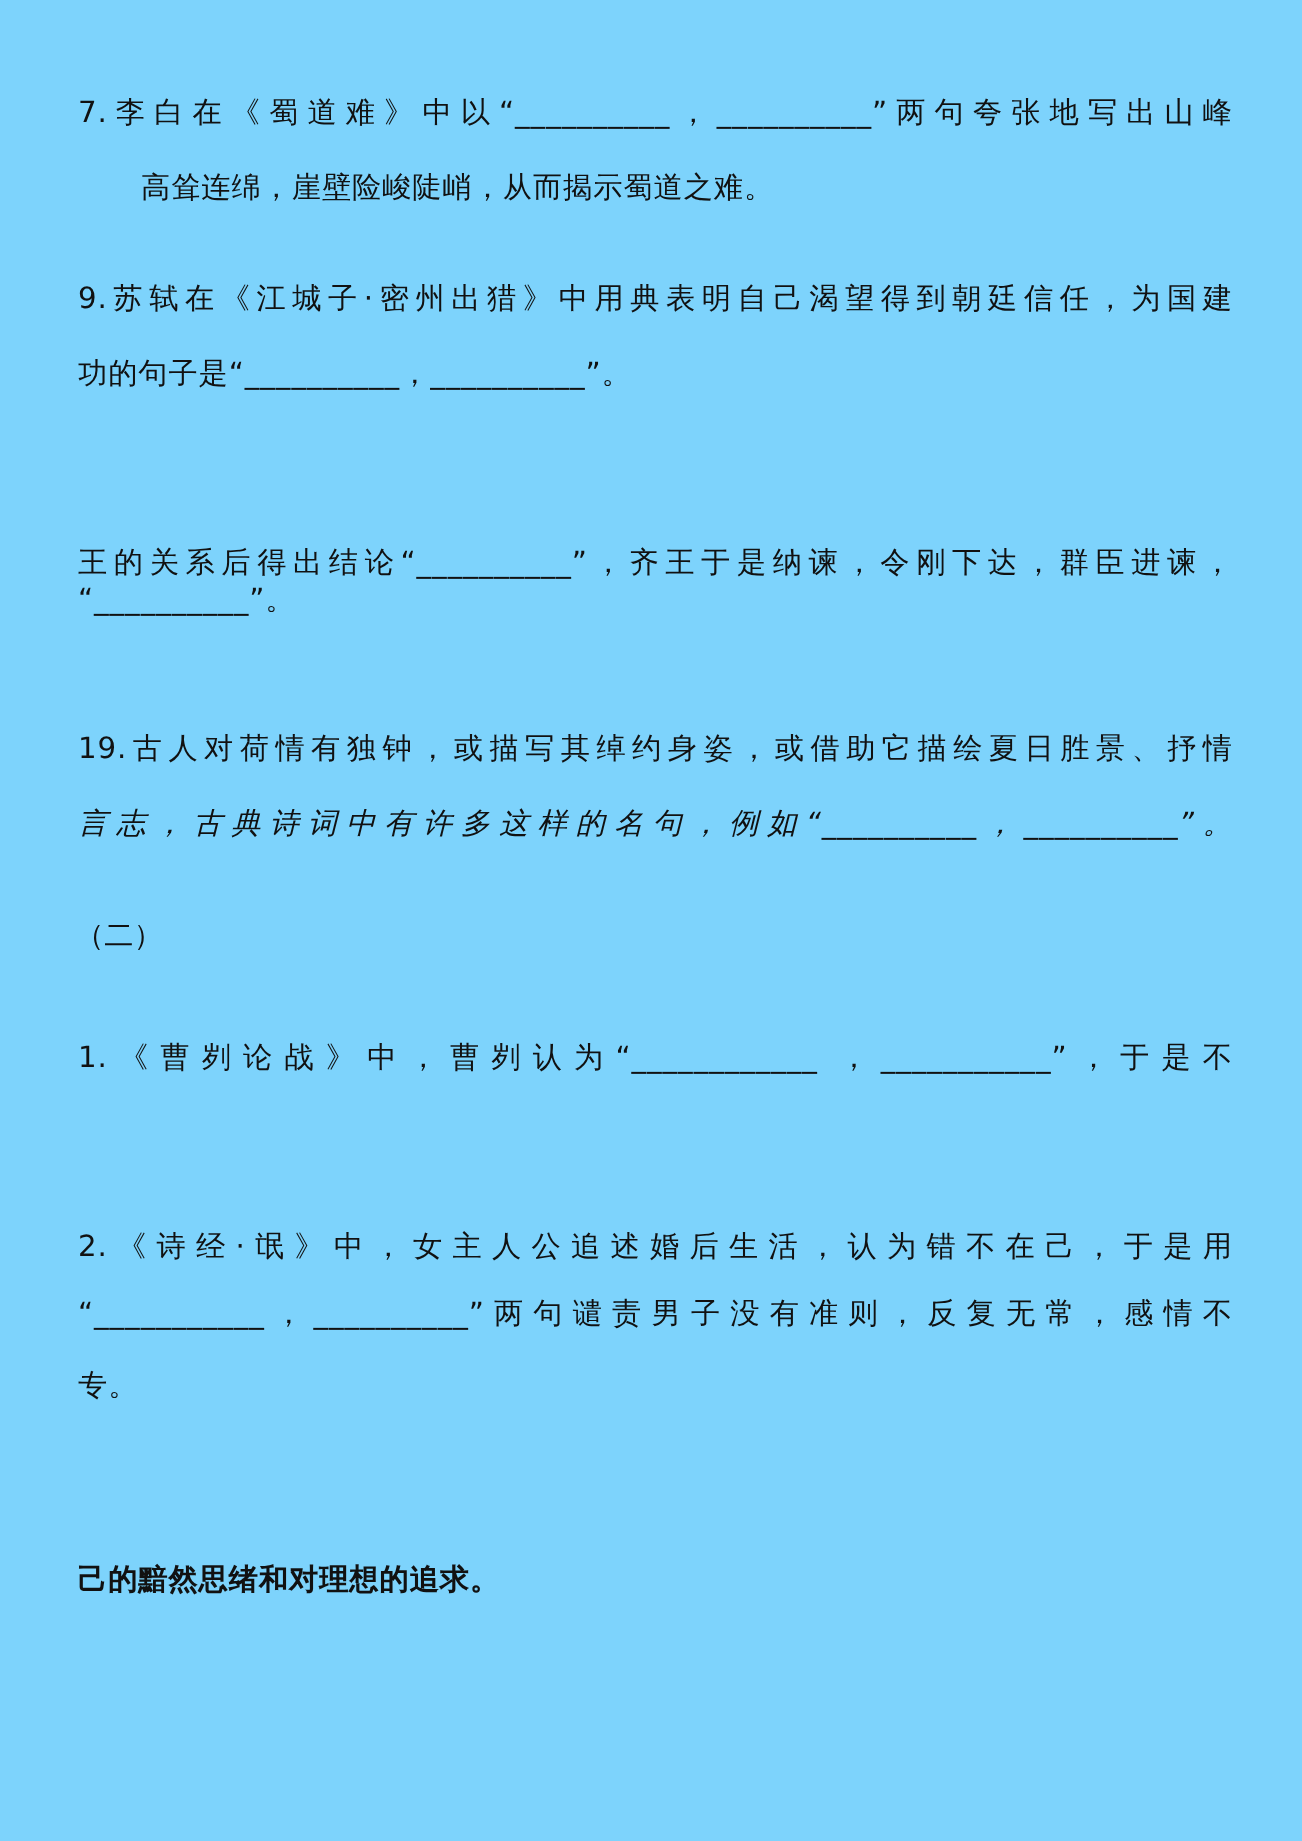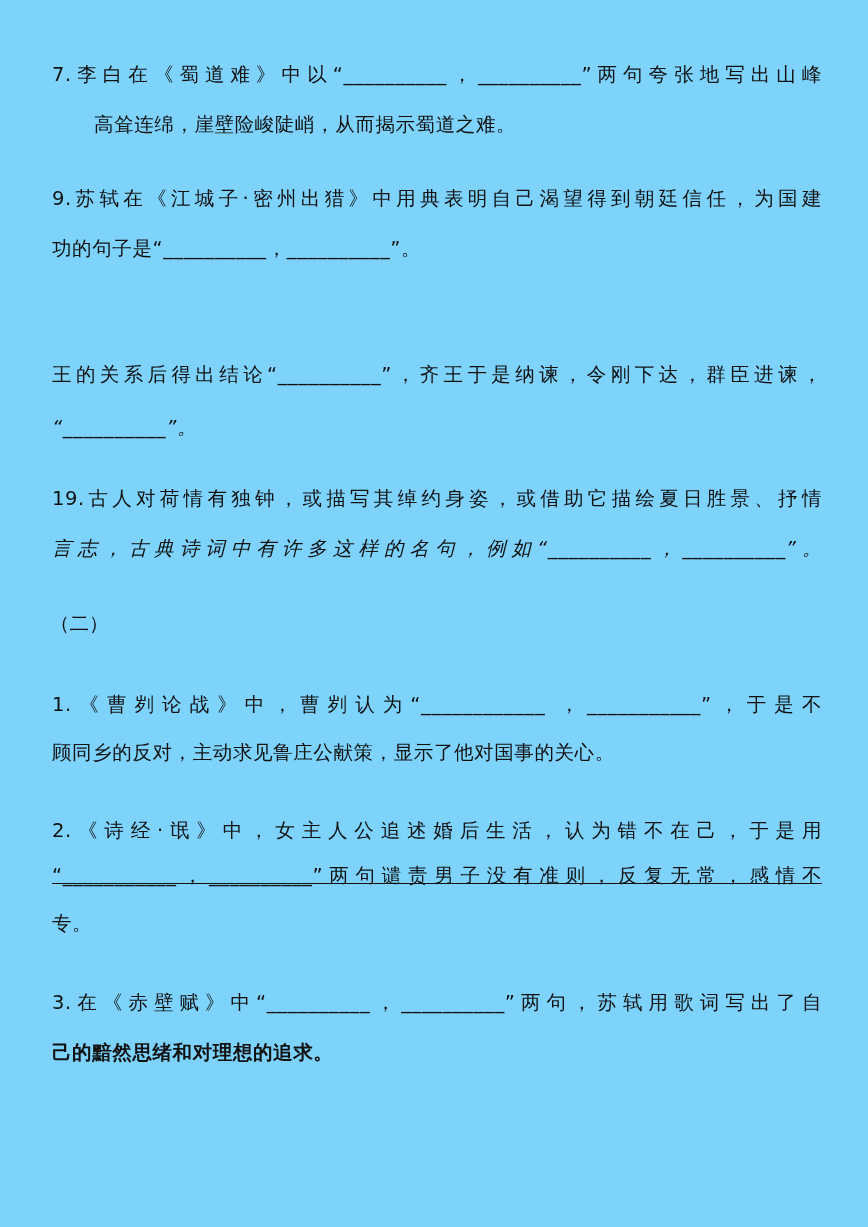--- a/index.html
+++ b/index.html
@@ -47,30 +47,28 @@
 
 <div class="page">
 
   <div class="line justify" style="top:63px;">7.李白在《蜀道难》中以“__________，__________”两句夸张地写出山峰</div>
   <div class="line" style="top:113px;margin-left:42px;">高耸连绵，崖壁险峻陡峭，从而揭示蜀道之难。</div>
 
   <div class="line justify" style="top:187px;">9.苏轼在《江城子·密州出猎》中用典表明自己渴望得到朝廷信任，为国建</div>
   <div class="line" style="top:237px;">功的句子是“__________，__________”。</div>
 
   <div class="line justify" style="top:363px;">王的关系后得出结论“__________”，齐王于是纳谏，令刚下达，群臣进谏，</div>
-  <div class="line" style="top:416px;font-style:italic;">“__________”。</div>
+  <div class="line" style="top:388px;">“__________”。</div>
 
   <div class="line justify" style="top:487px;">19.古人对荷情有独钟，或描写其绰约身姿，或借助它描绘夏日胜景、抒情</div>
   <div class="line justify" style="top:537px;font-style:italic;">言志，古典诗词中有许多这样的名句，例如“__________，__________”。</div>
 
   <div class="heading" style="top:612px;">（二）</div>
 
   <div class="line justify" style="top:693px;">1.《曹刿论战》中，曹刿认为“____________ ，___________”，于是不</div>
-  <div class="line" style="top:741px;">顾同乡的反对，主动求见鲁庄公献策，显示了他对国事的关心。</div>
 
   <div class="line justify" style="top:819px;">2.《诗经·氓》中，女主人公追述婚后生活，认为错不在己，于是用</div>
-  <div class="line justify" style="top:864px;text-decoration:underline;">“___________，__________”两句谴责男子没有准则，反复无常，感情不</div>
+  <div class="line justify" style="top:864px;">“___________，__________”两句谴责男子没有准则，反复无常，感情不</div>
   <div class="line" style="top:912px;">专。</div>
 
-  <div class="line justify" style="top:991px;">3.在《赤壁赋》中“__________，__________”两句，苏轼用歌词写出了自</div>
   <div class="line" style="top:1041px;font-weight:bold;">己的黯然思绪和对理想的追求。</div>
 
 </div>
 
 </body></html>

